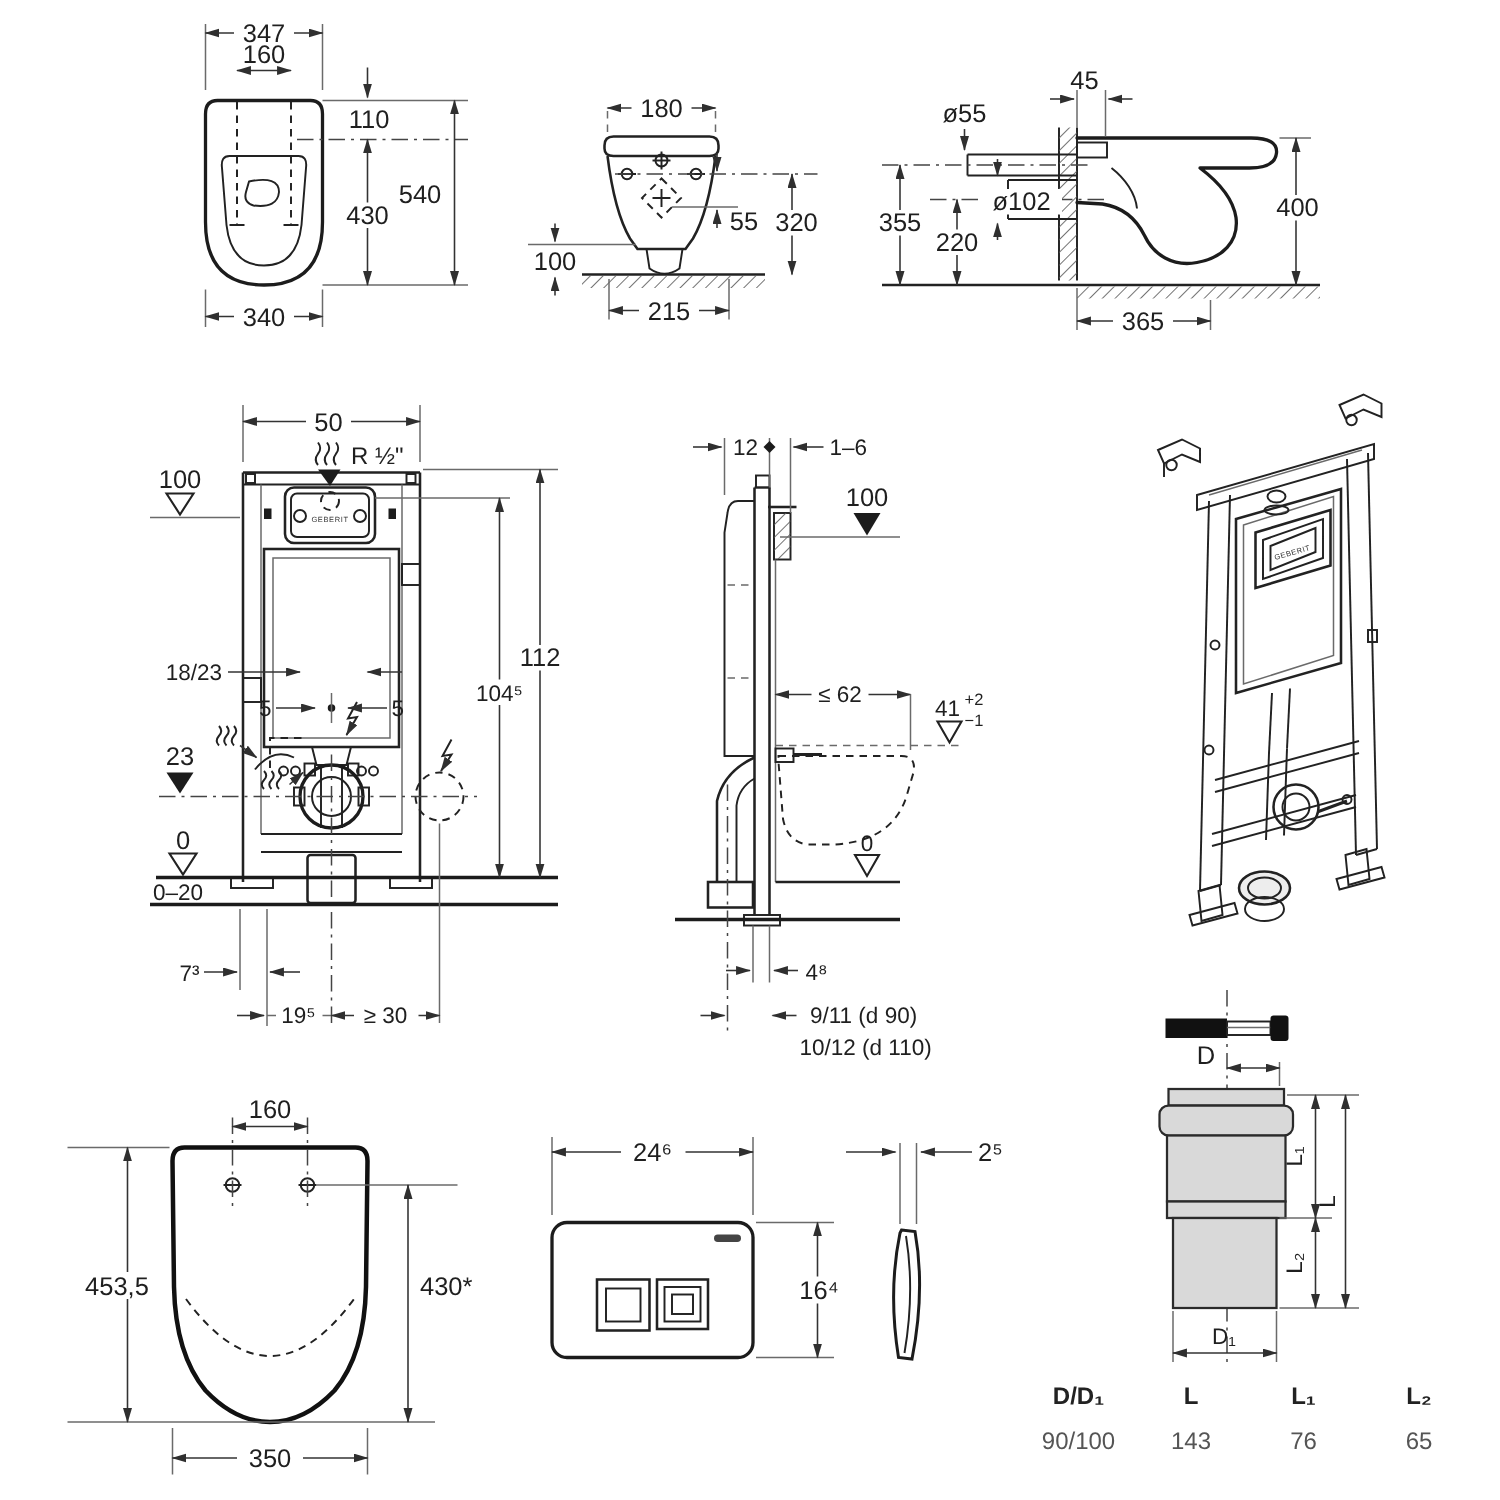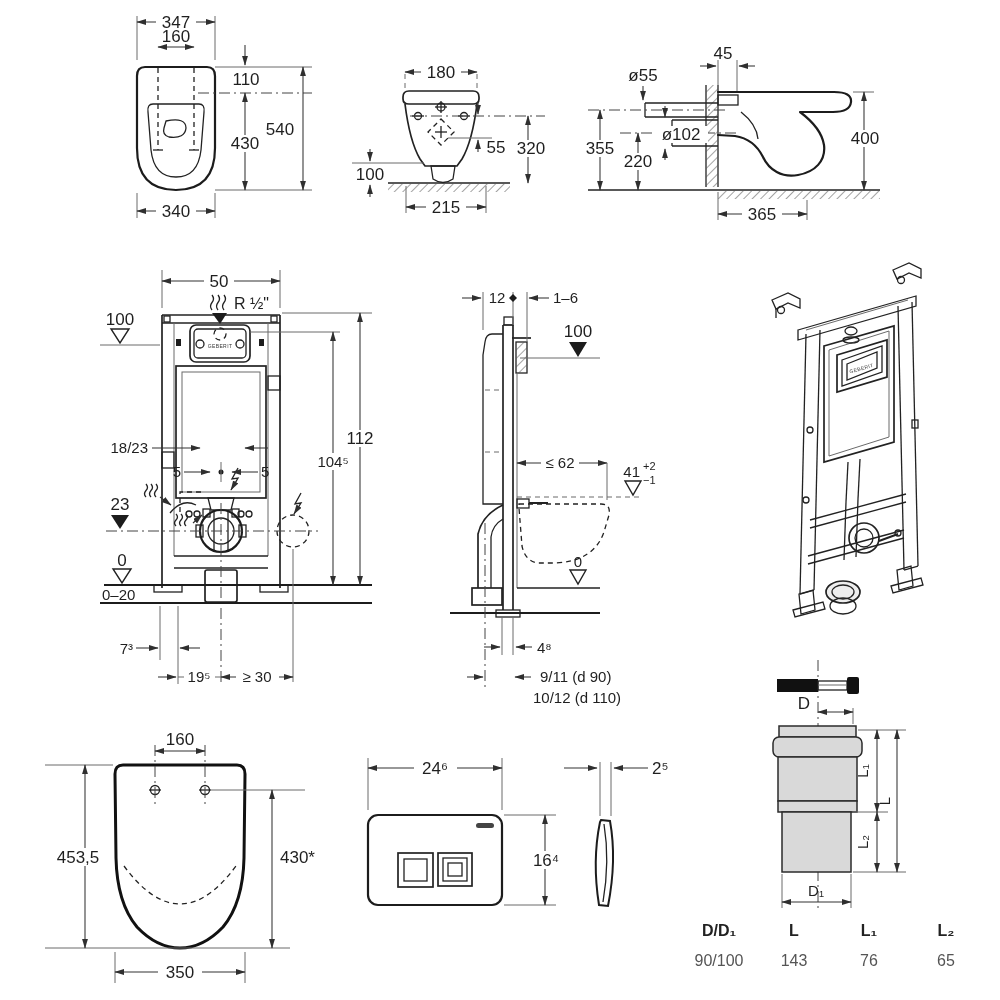--- a/index.html
+++ b/index.html
@@ -1,16 +1,16 @@
 <!DOCTYPE html>
 <html><head>
 <meta charset="utf-8">
 <style>
   html,body{margin:0;padding:0;background:#fff;}
-  .canvas{position:relative;width:1000px;height:1000px;background:#ffffff;font-family:"Liberation Sans",sans-serif;overflow:hidden;}
+  .canvas{position:relative;width:1000px;height:1000px;background:#ffffff;font-family:"Liberation Sans",sans-serif;overflow:hidden;border-radius:26px;}
   svg.panel{position:absolute;overflow:visible;}
   text{font-family:"Liberation Sans",sans-serif;}
   .o2{fill:none;stroke:#1c1c1c;stroke-width:2.2;stroke-linejoin:round;stroke-linecap:round;}
   .o3{fill:none;stroke:#111;stroke-width:3;stroke-linejoin:round;stroke-linecap:round;}
   .t{fill:none;stroke:#222;stroke-width:1.3;}
   .t2{fill:none;stroke:#222;stroke-width:1.7;}
   .g{fill:none;stroke:#6a6a6a;stroke-width:1;}
   .d{fill:none;stroke:#333;stroke-width:1.05;}
   .cl{fill:none;stroke:#444;stroke-width:1;stroke-dasharray:11 4 2 4;}
   .dash{stroke-dasharray:5 4;}

